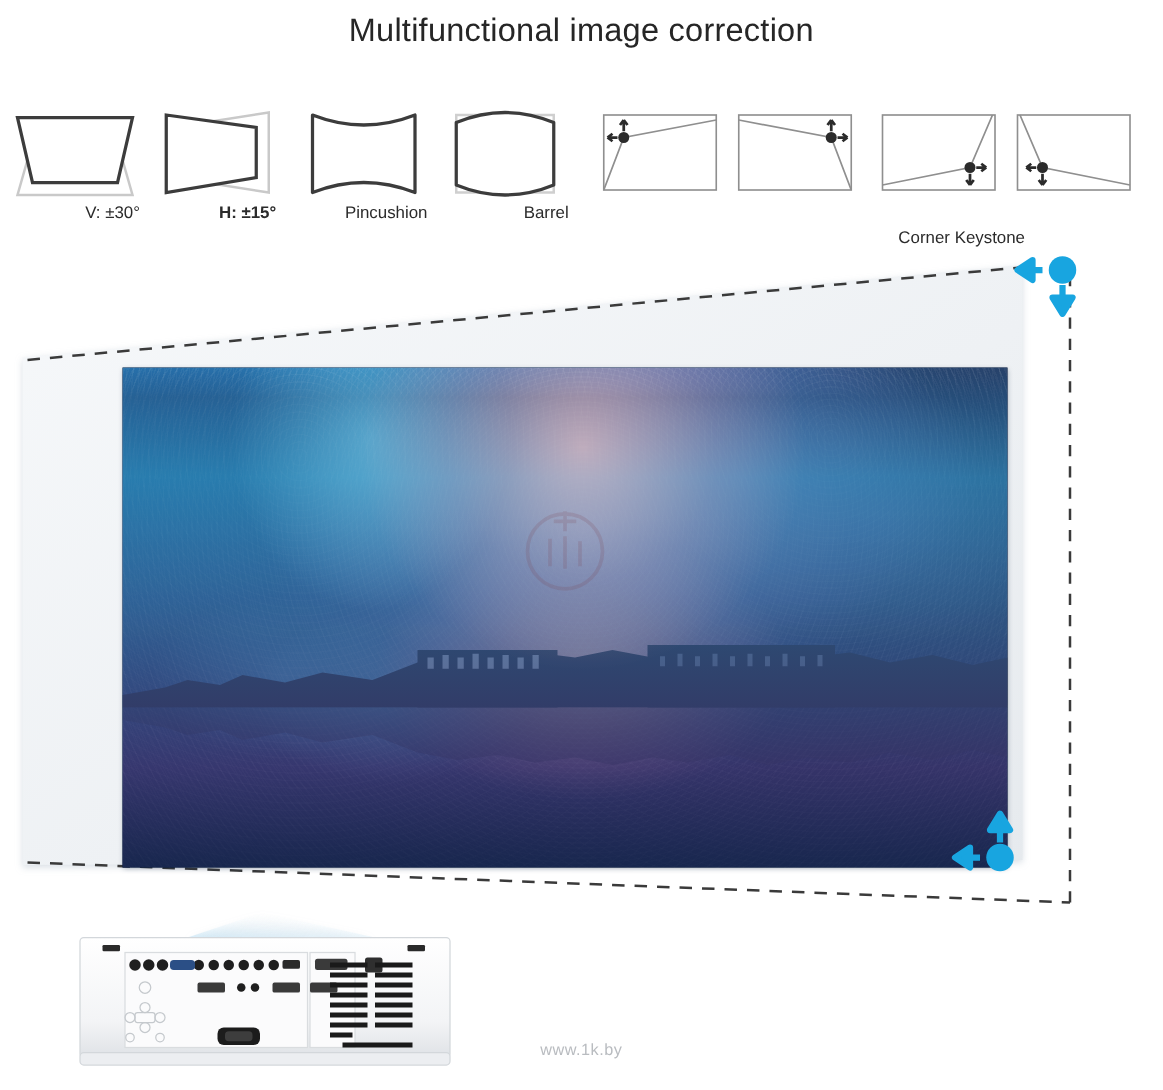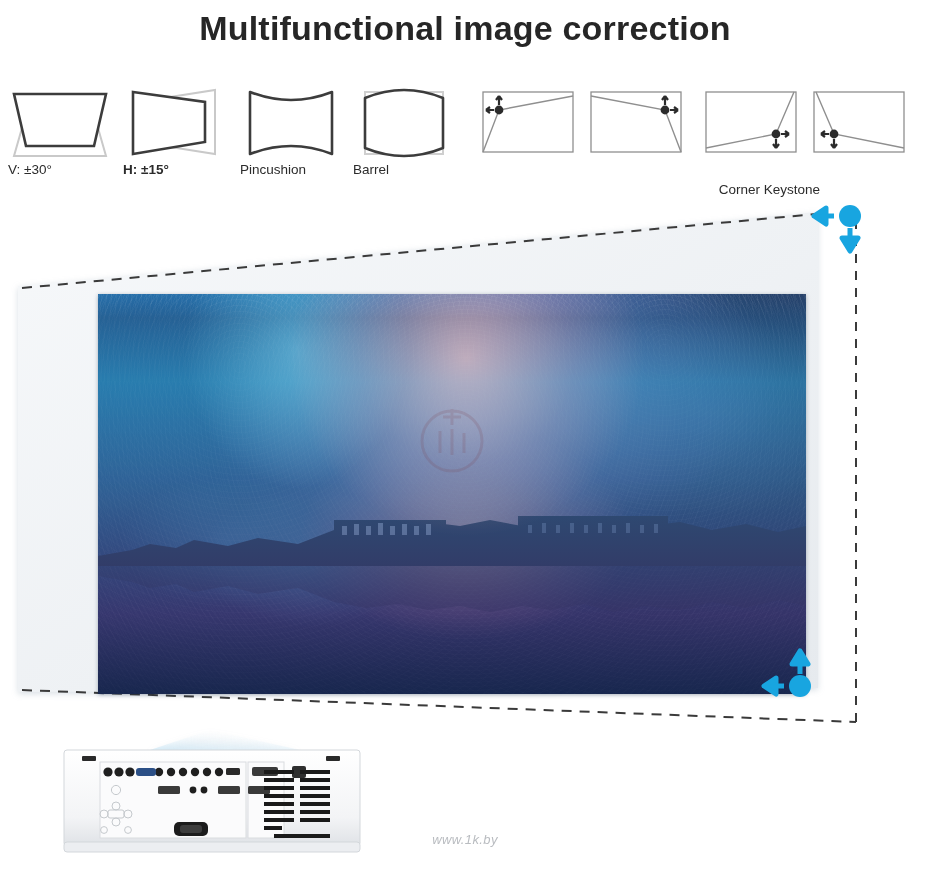--- a/index.html
+++ b/index.html
@@ -11,33 +11,33 @@
     color:#231f20;
     overflow:hidden;
     position:relative;
   }
   #stage{position:absolute;left:0;top:0;width:930px;height:872px;overflow:hidden;}
 
   
   .page-title{
     position:absolute;left:0;top:9px;width:930px;
     text-align:center;
-    font-size:34px;
-    font-weight:700;
+    font-size:26px;
+    font-weight:400;
     letter-spacing:.2px;
     color:#262626;
   }
 
   
   .icon-strip{position:absolute;left:0;top:84px;width:930px;height:115px;}
   .icon-cell{position:absolute;top:0;}
   .icon-cell .glyph{position:relative;display:block;}
   .icon-cap{
     position:absolute;left:0;width:100%;top:78px;
-    text-align:left;font-size:13.5px;color:#2b2b2b;white-space:nowrap;
+    text-align:right;font-size:13.5px;color:#2b2b2b;white-space:nowrap;
   }
   .group-cap{
     position:absolute;top:182px;left:590px;width:230px;
     text-align:right;font-size:13.5px;color:#2b2b2b;
   }
 
   
   .scene{position:absolute;left:0;top:190px;width:930px;height:560px;}
 
   .screen-white{
@@ -109,21 +109,21 @@
   .photo-watermark{
     position:absolute;left:50%;top:36%;
     transform:translate(-50%,-50%);
     width:86px;height:86px;opacity:.16;
     pointer-events:none;
   }
 
   .handle{position:absolute;}
   .brand-foot{
     position:absolute;left:0;top:832px;width:930px;text-align:center;
-    font-size:13px;color:#b9bcc0;letter-spacing:.4px;font-style:italic;
+    font-size:13px;color:#b9bcc0;letter-spacing:.4px;
   }
 
   .projector{position:absolute;left:62px;top:742px;width:300px;height:118px;}
 </style>
 </head>
 <body>
 
 <div id="stage">
 
   <div class="page-title">Multifunctional image correction</div>

